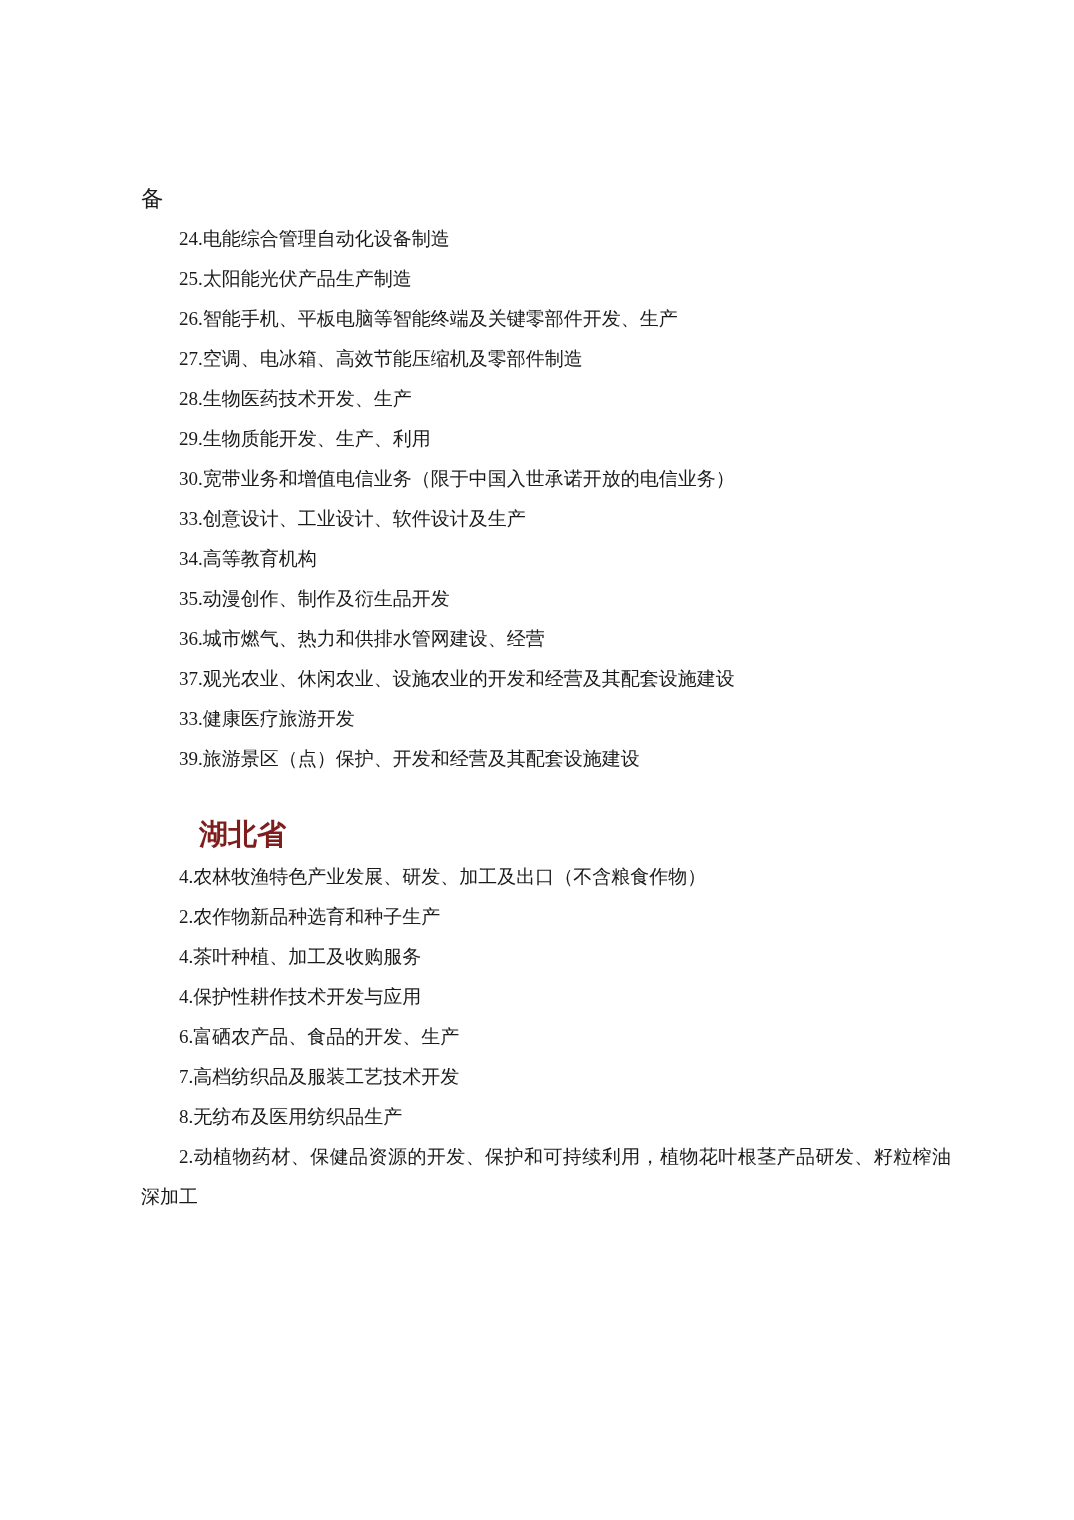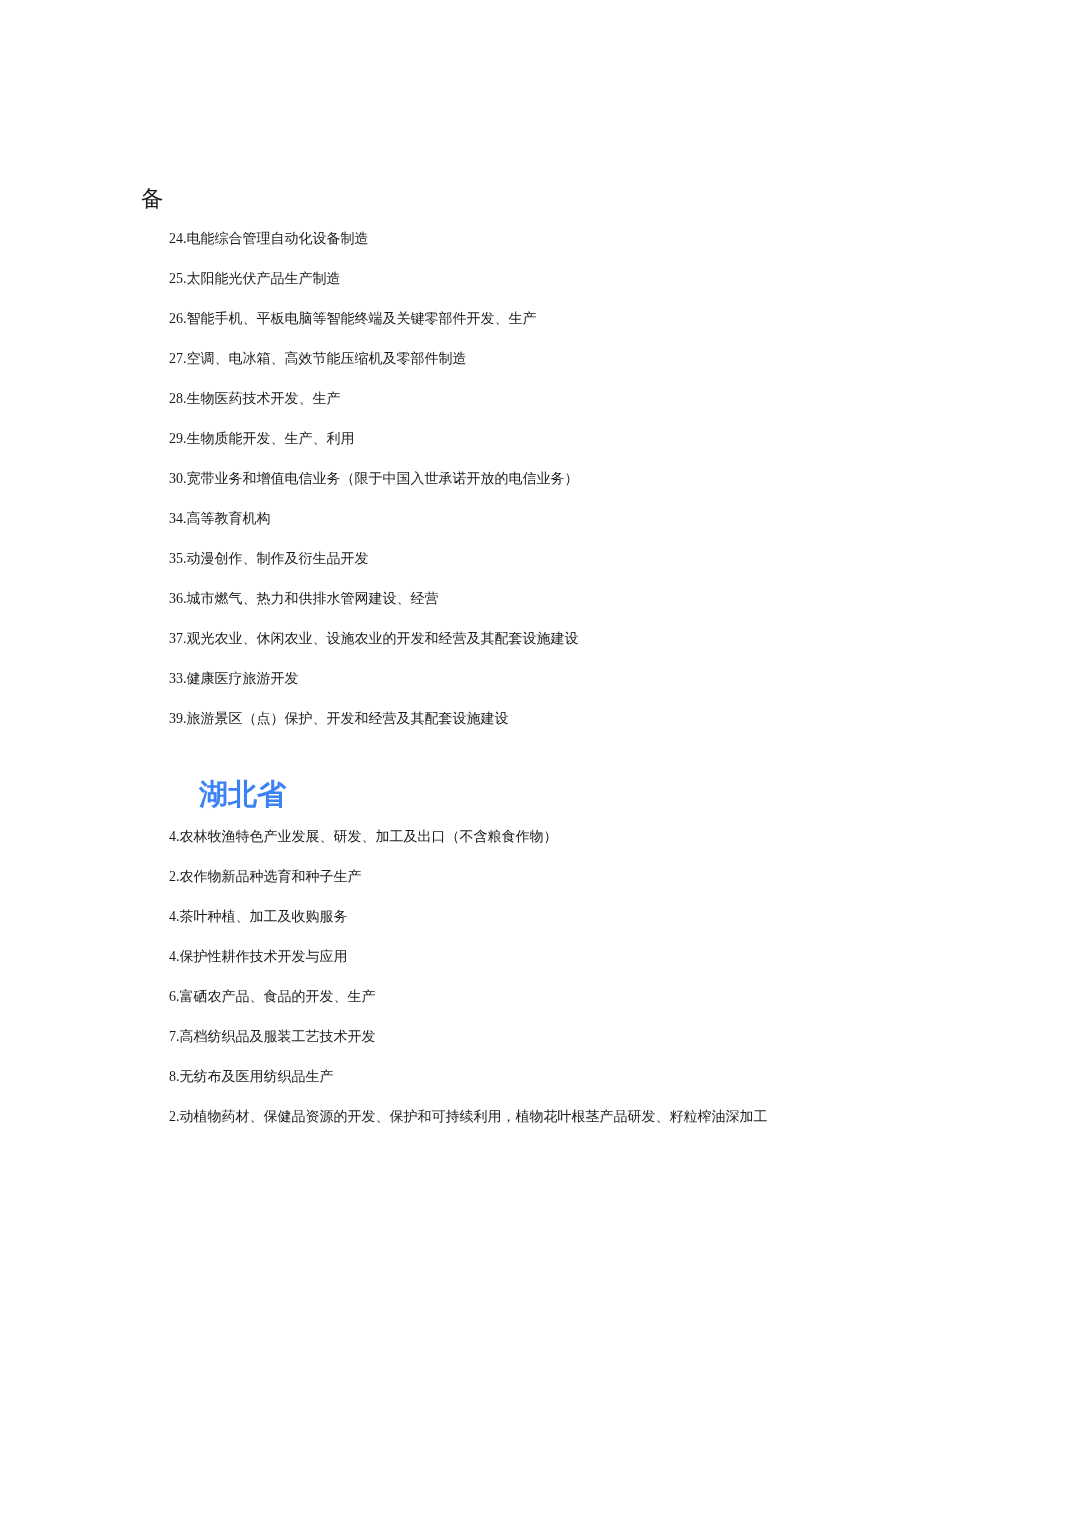--- a/index.html
+++ b/index.html
@@ -23,50 +23,51 @@
     background: #ffffff;
   }
   .carryover {
     margin: 0;
     font-size: 22.5px;
     line-height: 40px;
     text-indent: 0;
   }
   .item {
     margin: 0;
-    font-size: 14px;
+    font-size: 19px;
     line-height: 40px;
     text-indent: 2em;
     text-align: justify;
   }
   .section-heading {
     font-family: "Liberation Sans", "DejaVu Sans", sans-serif;
     font-weight: bold;
     font-size: 29px;
     line-height: 46px;
     margin: 32px 0 0 0;
     text-indent: 2em;
-    color: #3b82f6;
+    color: #7f1d1d;
   }
 </style>
 </head>
 <body>
 
 <div class="page">
 
   <p class="carryover">备</p>
 
   <div>
       <p class="item">24.电能综合管理自动化设备制造</p>
       <p class="item">25.太阳能光伏产品生产制造</p>
       <p class="item">26.智能手机、平板电脑等智能终端及关键零部件开发、生产</p>
       <p class="item">27.空调、电冰箱、高效节能压缩机及零部件制造</p>
       <p class="item">28.生物医药技术开发、生产</p>
       <p class="item">29.生物质能开发、生产、利用</p>
       <p class="item">30.宽带业务和增值电信业务（限于中国入世承诺开放的电信业务）</p>
+      <p class="item">33.创意设计、工业设计、软件设计及生产</p>
       <p class="item">34.高等教育机构</p>
       <p class="item">35.动漫创作、制作及衍生品开发</p>
       <p class="item">36.城市燃气、热力和供排水管网建设、经营</p>
       <p class="item">37.观光农业、休闲农业、设施农业的开发和经营及其配套设施建设</p>
       <p class="item">33.健康医疗旅游开发</p>
       <p class="item">39.旅游景区（点）保护、开发和经营及其配套设施建设</p>
     </div>
 
   <h2 class="section-heading">湖北省</h2>
 

